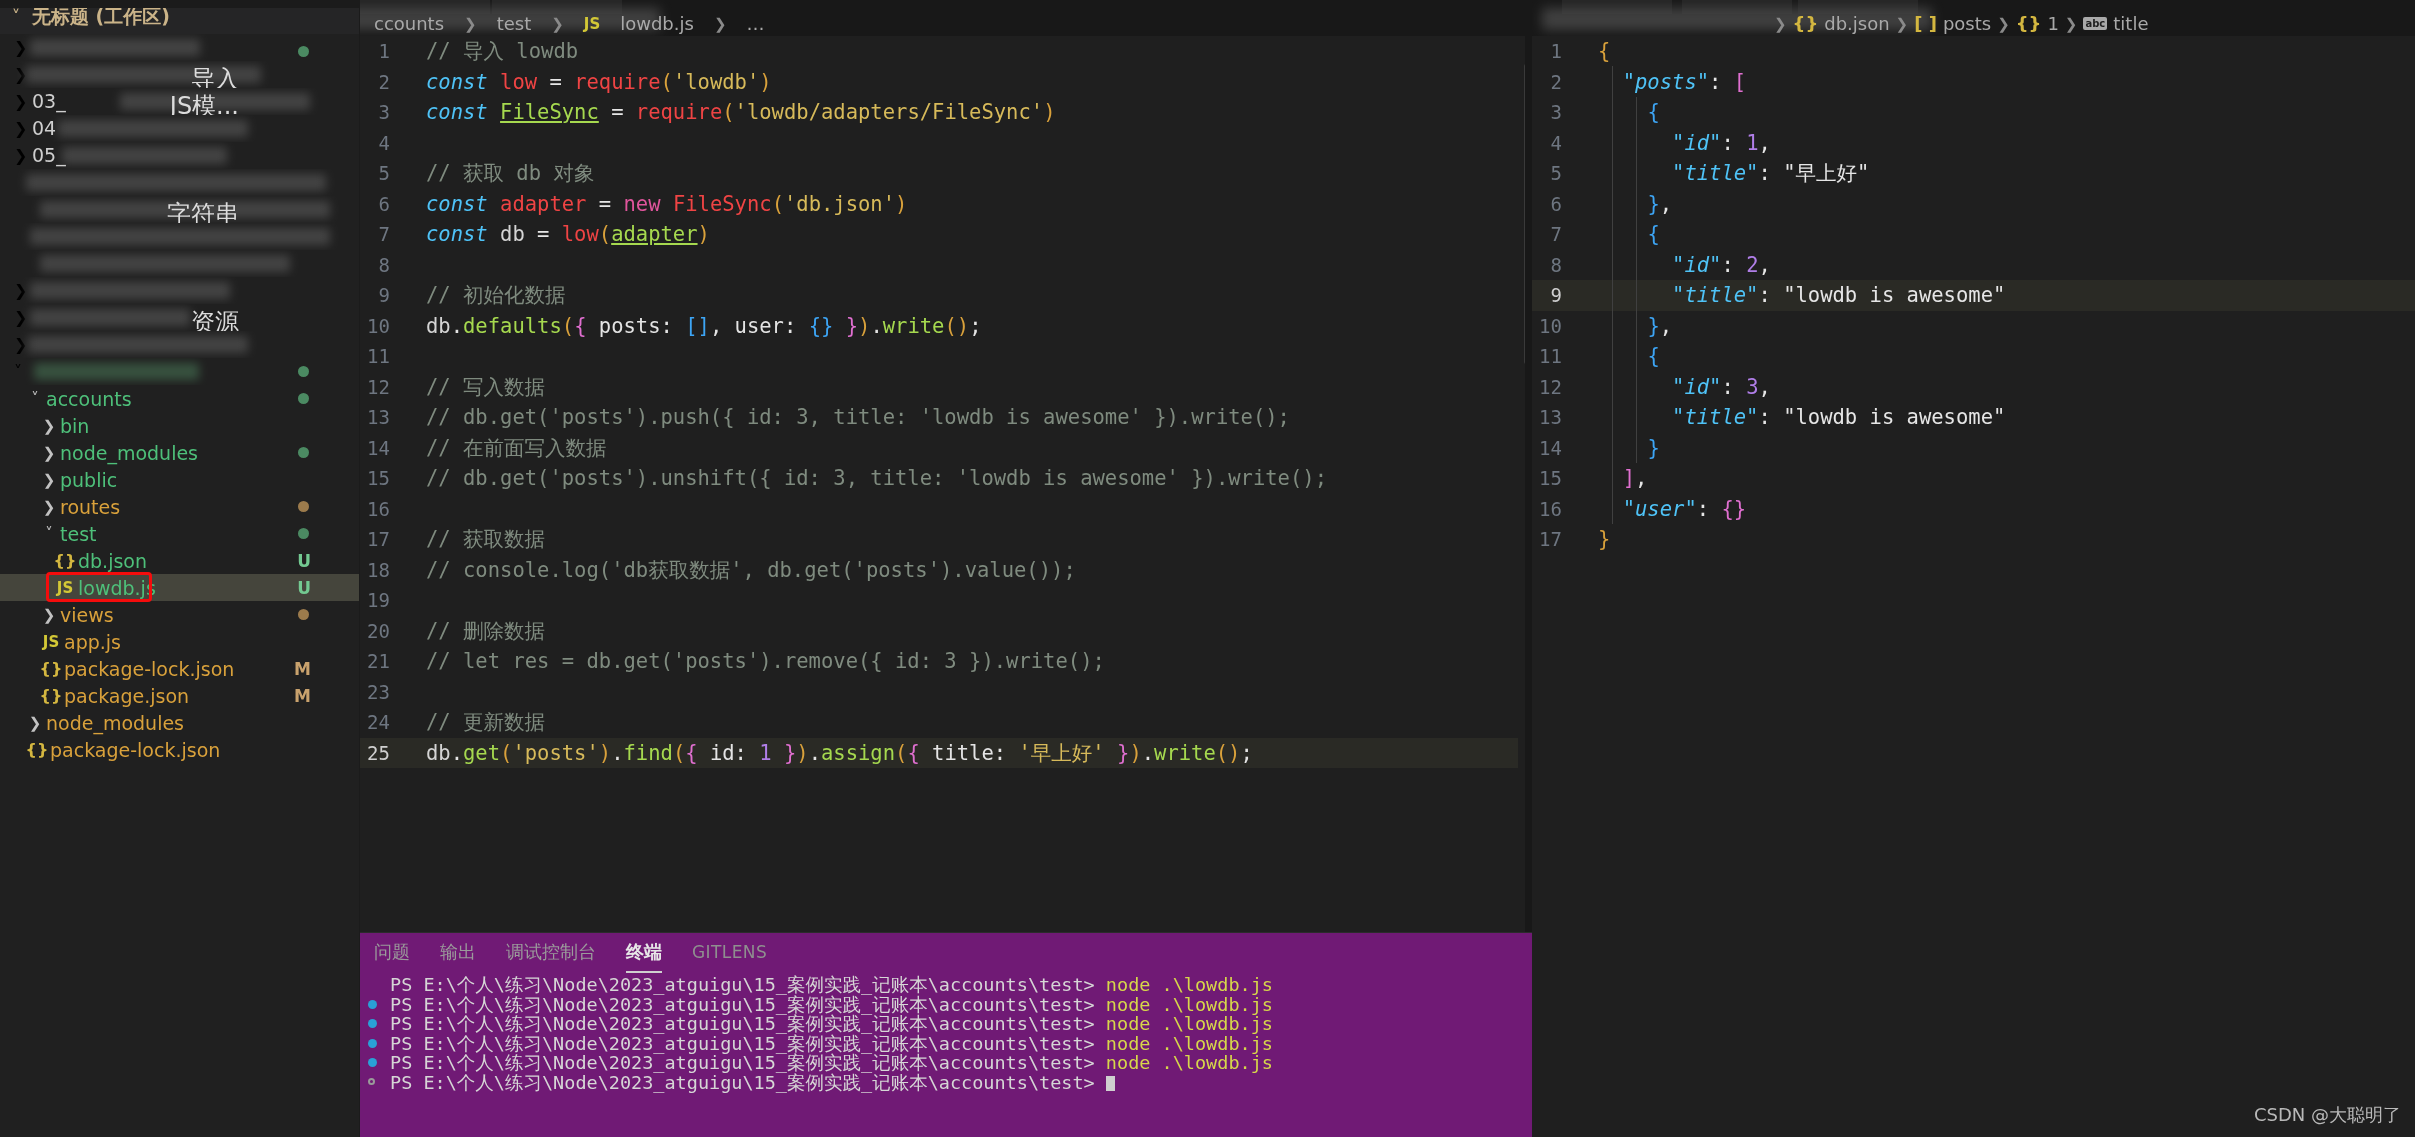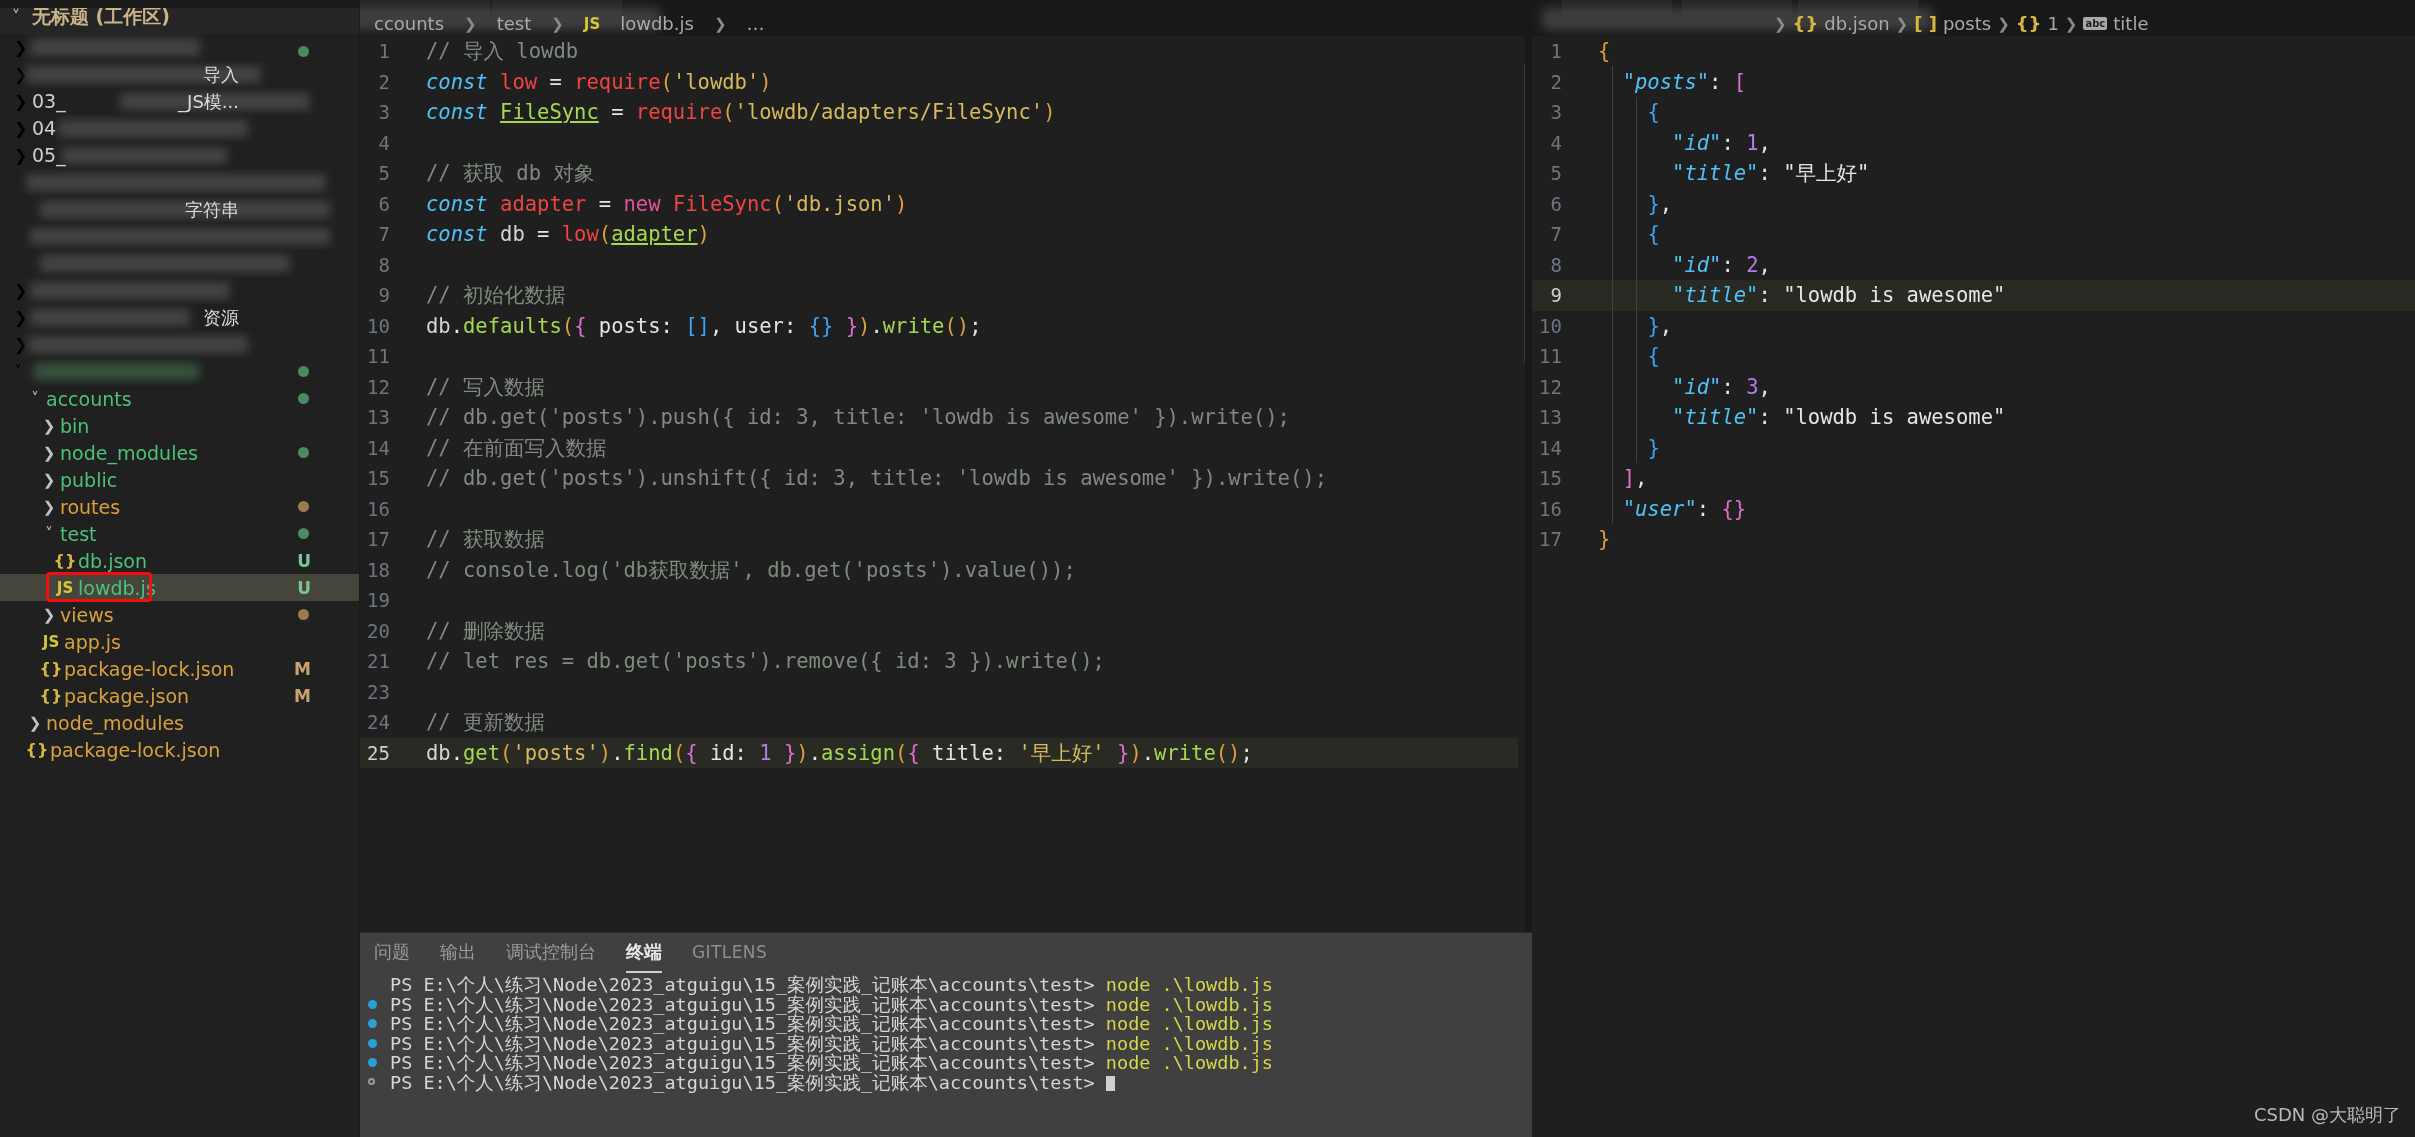--- a/index.html
+++ b/index.html
@@ -53,21 +53,21 @@
   .row.sel { background: #45453c; }
 
   
   .blur-row { position: absolute; left: 0; right: 0; height: 27px; overflow: hidden; }
   .blur-bar {
     position: absolute; top: 5px; height: 17px; border-radius: 2px;
     background: #4a4a4a; filter: blur(5px); opacity: .85;
   }
   .blur-bar.g { background: #3c5b45; }
   .blur-hint {
-    position: absolute; font-size: 18px; color: #dcdcdc; white-space: nowrap;
+    position: absolute; font-size: 24px; color: #dcdcdc; white-space: nowrap;
   }
   .blur-stub { position: absolute; font-size: 19px; color: #cfcfcf; }
 
   
   .tabbar-left {
     position: absolute; left: 360px; top: 0; width: 1172px; height: 36px;
     background: #181818; overflow: hidden;
   }
   .tabbar-right {
     position: absolute; left: 1532px; top: 0; right: 0; height: 36px;
@@ -142,21 +142,21 @@
     background: #1f1f1f;
   }
   .mm-slider { position: absolute; right: 2px; width: 6px; background: #3a3a3a; border-radius: 2px; }
   .editor-divider {
     position: absolute; top: 36px; left: 1525px; width: 7px; height: 1101px; background: #181818;
   }
 
   
   .panel {
     position: absolute; left: 360px; top: 932px; width: 1172px; height: 205px;
-    background: #404040; border-top: 1px solid #2b2b2b;
+    background: #701a75; border-top: 1px solid #2b2b2b;
   }
   .panel-tabs {
     height: 38px; display: flex; align-items: center; gap: 26px; padding: 0 12px 0 12px;
     font-size: 18px; color: #9b9b9b;
   }
   .ptab { position: relative; padding: 6px 2px; cursor: default; }
   .ptab.active { color: #e7e7e7; font-weight: bold; text-align: center; }
   .ptab.active::after {
     content: ""; position: absolute; left: 2px; right: 2px; bottom: -3px;
     height: 2px; background: #cfcfcf;

